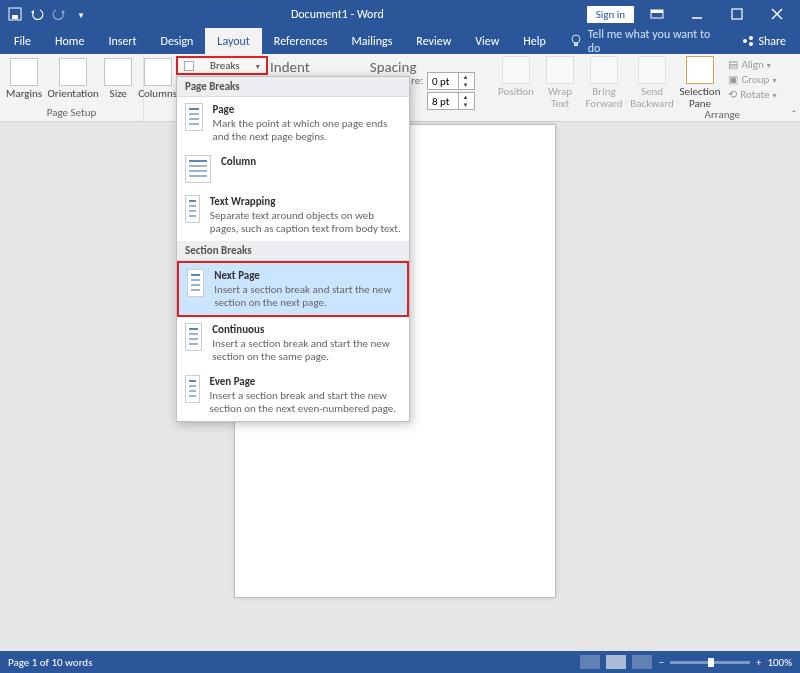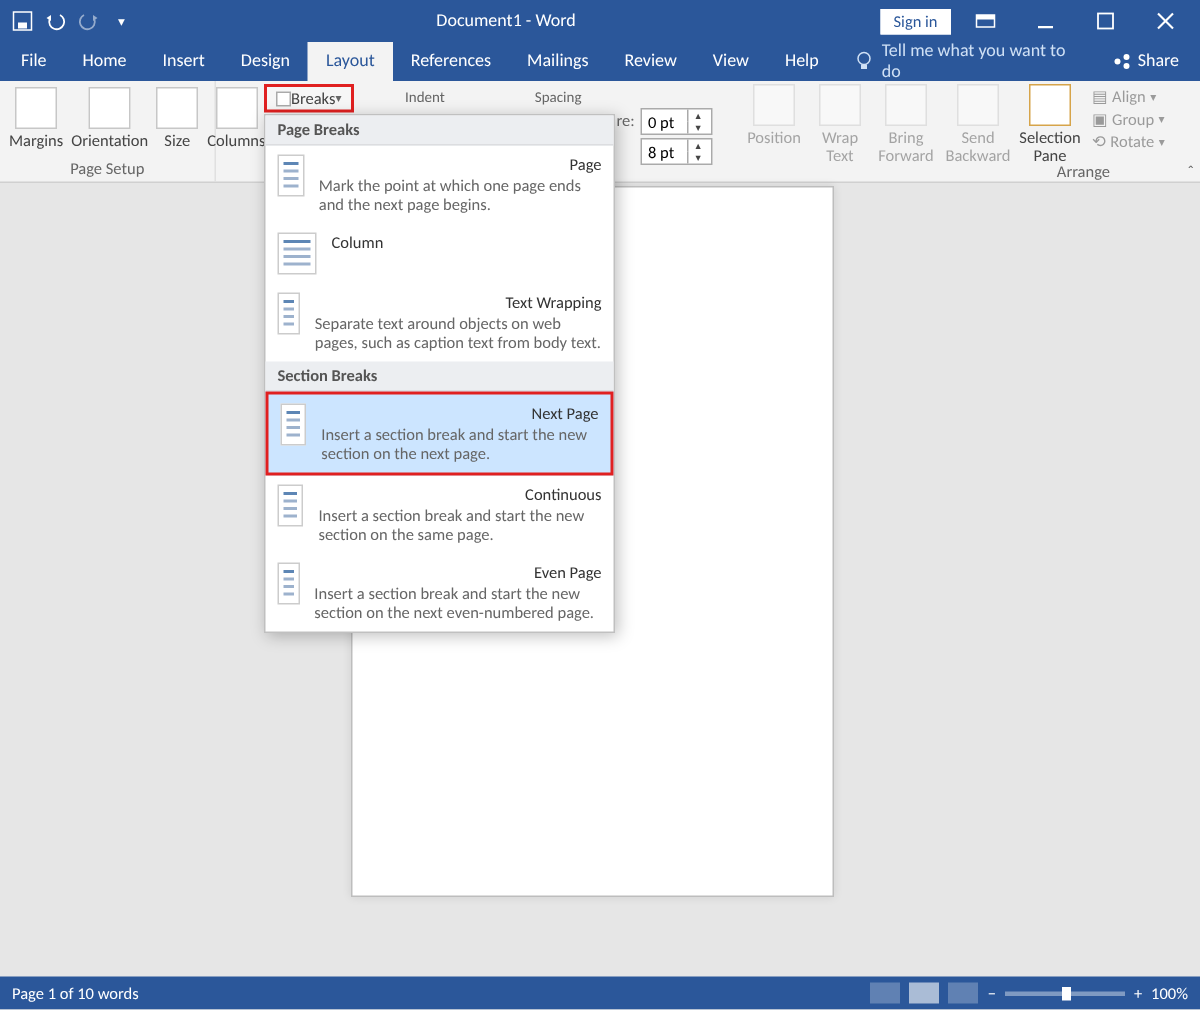--- a/index.html
+++ b/index.html
@@ -25,43 +25,43 @@
 
   
   .ribbon { background: #f3f3f3; border-bottom: 1px solid #d0d0d0; height: 68px; display: flex; font-size: 11px; color: #444; position: relative; }
   .group { display: flex; flex-direction: column; padding: 2px 6px 2px 6px; border-right: 1px solid #e0e0e0; position: relative; }
   .group .body { display: flex; gap: 6px; flex: 1; align-items: flex-start; }
   .group .label { text-align: center; color: #666; font-size: 11px; padding-top: 2px; }
   .bigbtn { display: flex; flex-direction: column; align-items: center; width: 50px; padding-top: 2px; }
   .bigbtn .icon { width: 28px; height: 28px; border: 1px solid #c7c7c7; background: #fff; margin-bottom: 2px; }
   .bigbtn .txt { font-size: 11px; color: #444; text-align: center; line-height: 12px; }
   .bigbtn.disabled .txt, .bigbtn.disabled .icon { opacity: 0.45; }
-  .breaks-btn { display: inline-flex; align-items: center; gap: 0; border: 2px solid #e02020; background: #f6f6f6; padding: 1px 6px; font-size: 11px; color: #444; position: absolute; left: 176px; top: 56px; z-index: 5; }
+  .breaks-btn { display: inline-flex; align-items: center; gap: 16px; border: 2px solid #e02020; background: #f6f6f6; padding: 1px 6px; font-size: 11px; color: #444; position: absolute; left: 176px; top: 56px; z-index: 5; }
   .breaks-btn .mini { width: 10px; height: 10px; background: #fff; border: 1px solid #aaa; }
-  .indent-spacing { position: absolute; left: 270px; top: 56px; display: flex; gap: 60px; font-size: 10px; color: #666; }
+  .indent-spacing { position: absolute; left: 270px; top: 56px; display: flex; gap: 60px; font-size: 15px; color: #666; }
   .spinfield { position: absolute; display: flex; align-items: center; border: 1px solid #aaa; background: #fff; height: 18px; width: 48px; font-size: 11px; }
   .spinfield input { border: none; width: 30px; font-size: 11px; padding-left: 4px; outline: none; }
   .spinfield .sp { width: 14px; display: flex; flex-direction: column; }
   .spinfield .sp div { height: 8px; border-left: 1px solid #aaa; font-size: 7px; line-height: 7px; text-align: center; }
   .arrange { position: absolute; right: 20px; top: 0; display: flex; align-items: flex-start; height: 68px; }
   .arrange .bigbtn { width: 48px; }
   .arrange .smallcol { display: flex; flex-direction: column; gap: 2px; padding: 4px 4px 0 4px; font-size: 11px; color: #444; width: 56px; }
   .arrange .smallcol div { display: flex; align-items: center; gap: 3px; opacity: 0.5; }
   .arrange-label { position: absolute; right: 60px; top: 54px; font-size: 11px; color: #666; }
   .collapse { position: absolute; right: 4px; top: 54px; font-size: 11px; color: #666; }
 
   
   .dropdown { position: absolute; left: 176px; top: 76px; width: 234px; background: #fff; border: 1px solid #c0c0c0; box-shadow: 2px 2px 10px rgba(0,0,0,.25); z-index: 10; font-size: 11px; }
   .dd-header { background: #eceef1; color: #555; padding: 3px 8px; font-weight: 600; border-bottom: 1px solid #dcdde0; }
   .dd-item { display: flex; gap: 10px; padding: 6px 8px; }
   .dd-item.highlight { border: 2px solid #e02020; }
   .dd-item.sel { background: #cce5ff; }
   .dd-item .dd-icon { width: 26px; height: 28px; border: 1px solid #ccc; background: #fff; position: relative; }
   .dd-item .dd-icon::after { content: ""; position: absolute; left: 3px; right: 3px; top: 4px; height: 2px; background: #5d86b5; box-shadow: 0 5px 0 #9db2cd, 0 10px 0 #9db2cd, 0 15px 0 #9db2cd; }
-  .dd-body .title { font-weight: 400; color: #333; text-align: right; }
+  .dd-body .title { font-weight: 700; color: #333; }
   .dd-body .desc { color: #666; line-height: 13px; margin-top: 1px; }
 
   
   .docarea { position: absolute; left: 0; right: 0; top: 124px; bottom: 22px; background: #e6e6e6; }
   .page { position: absolute; left: 234px; top: 0; width: 322px; height: 474px; background: #fff; border: 1px solid #bdbdbd; box-shadow: 0 0 6px rgba(0,0,0,.1); }
 
   
   .status { position: absolute; left: 0; right: 0; bottom: 0; height: 22px; background: #2b579a; color: #fff; font-size: 11px; display: flex; align-items: center; padding: 0 8px; gap: 0; }
   .status .right { margin-left: auto; display: flex; align-items: center; gap: 6px; }
   .viewbtn { width: 20px; height: 14px; background: rgba(255,255,255,.25); }

